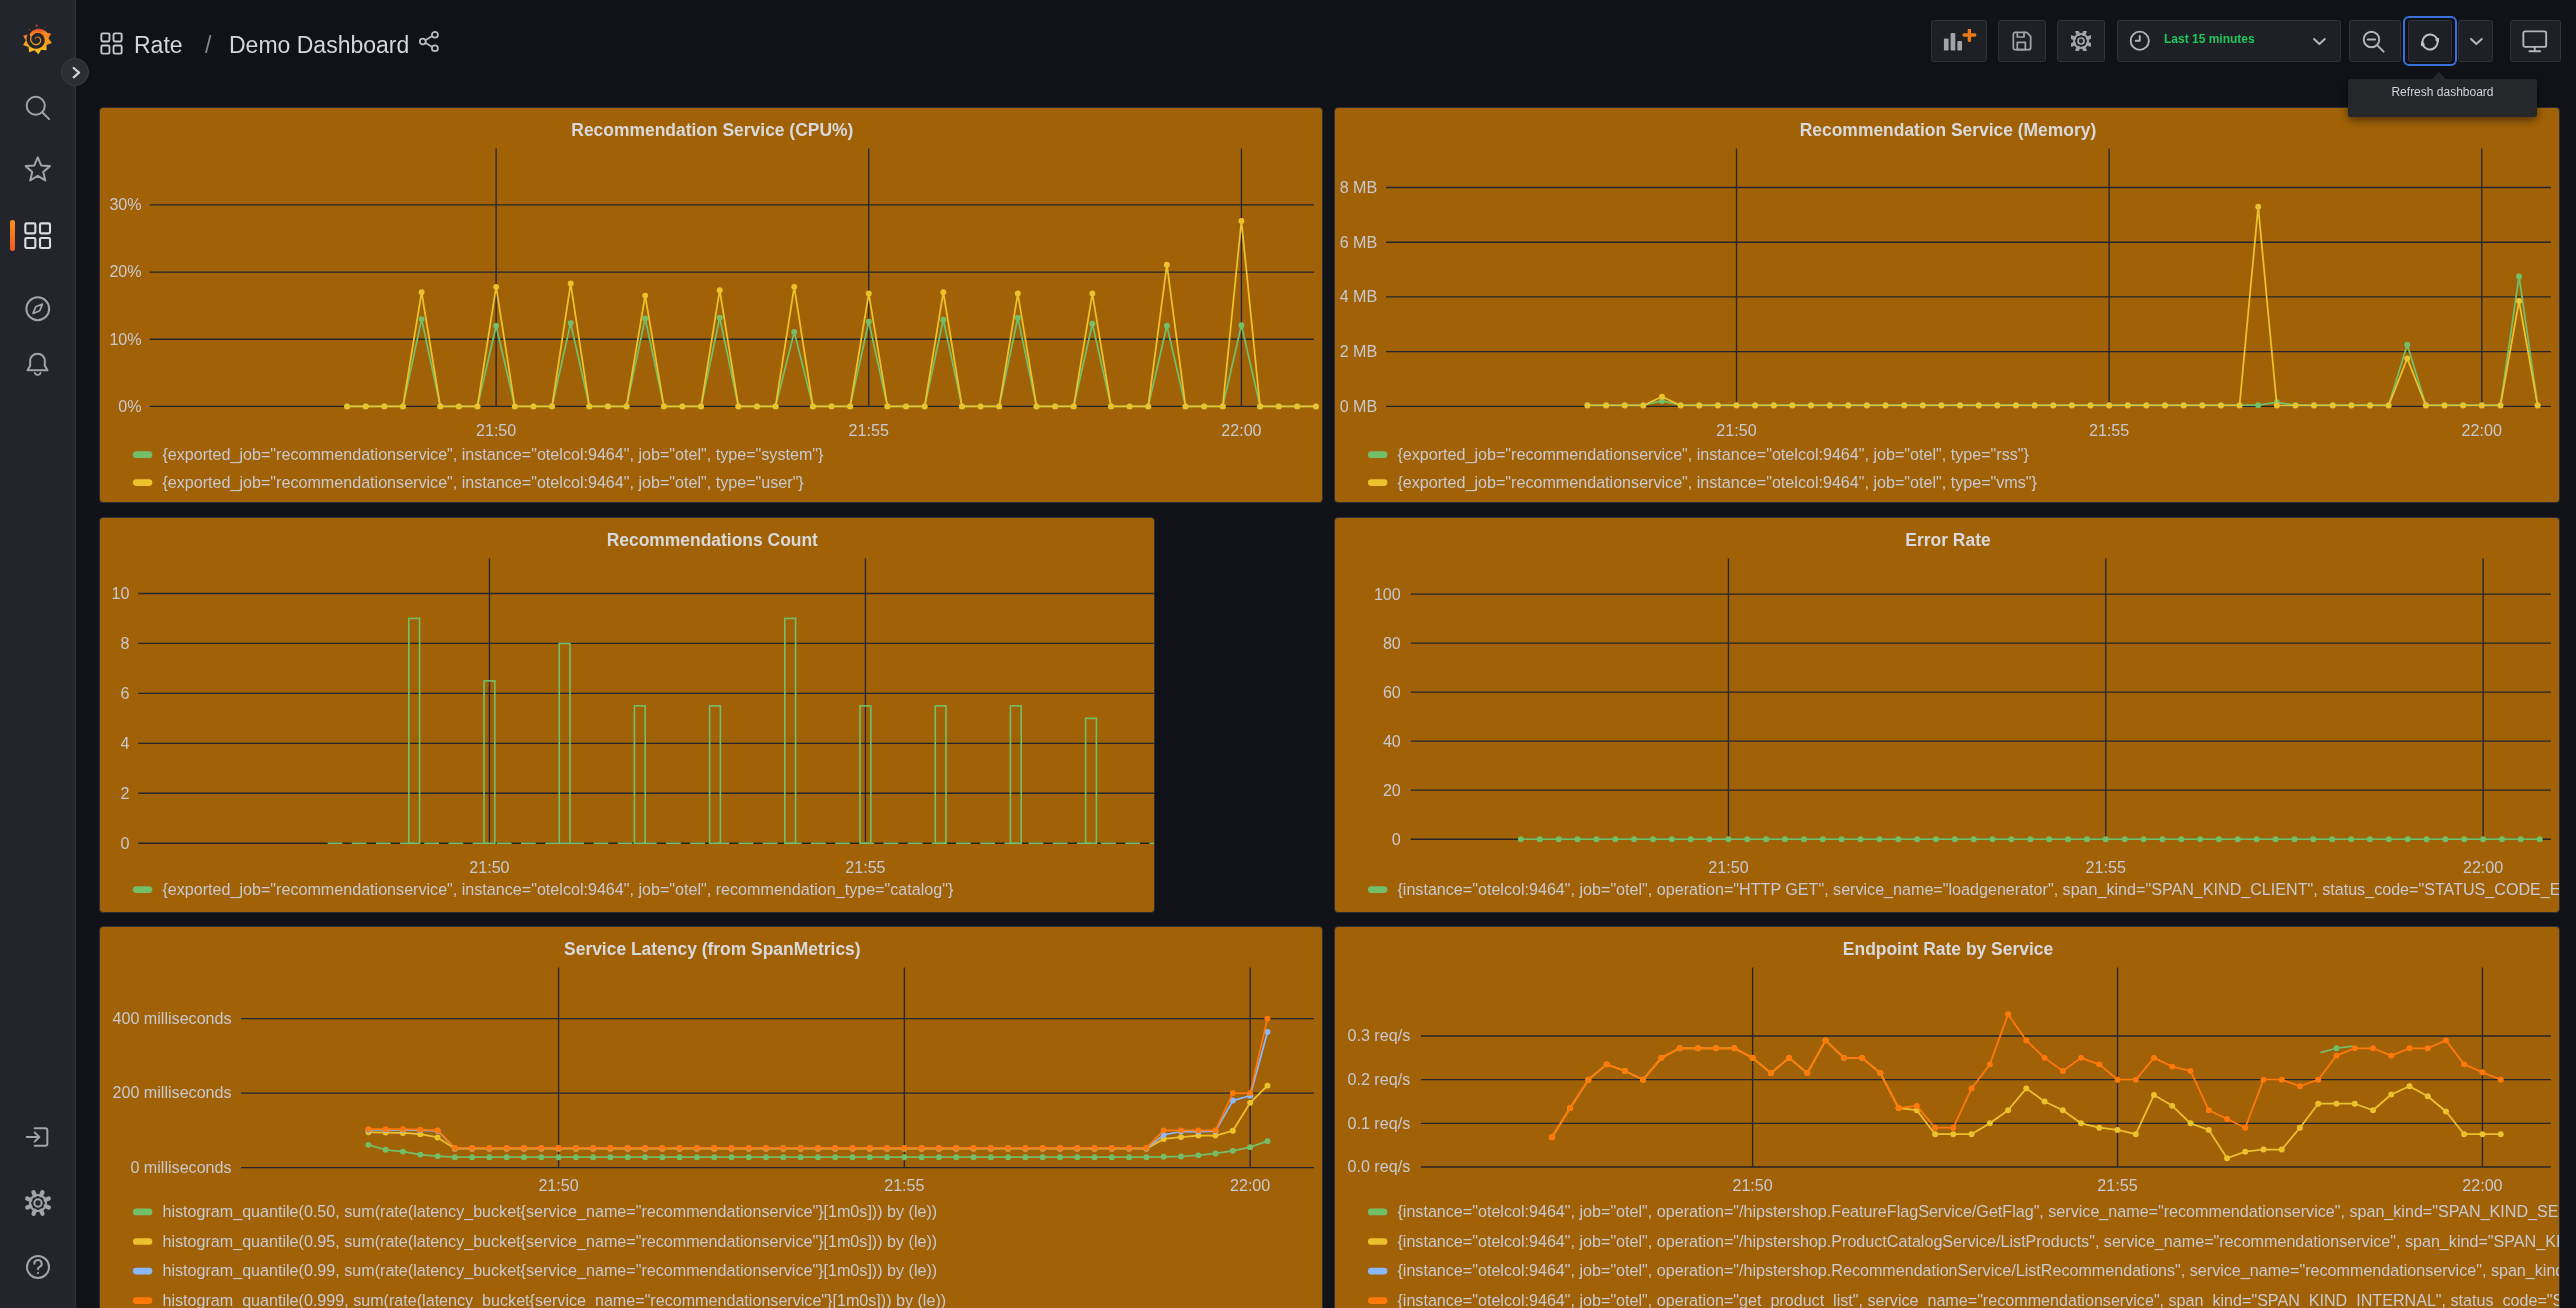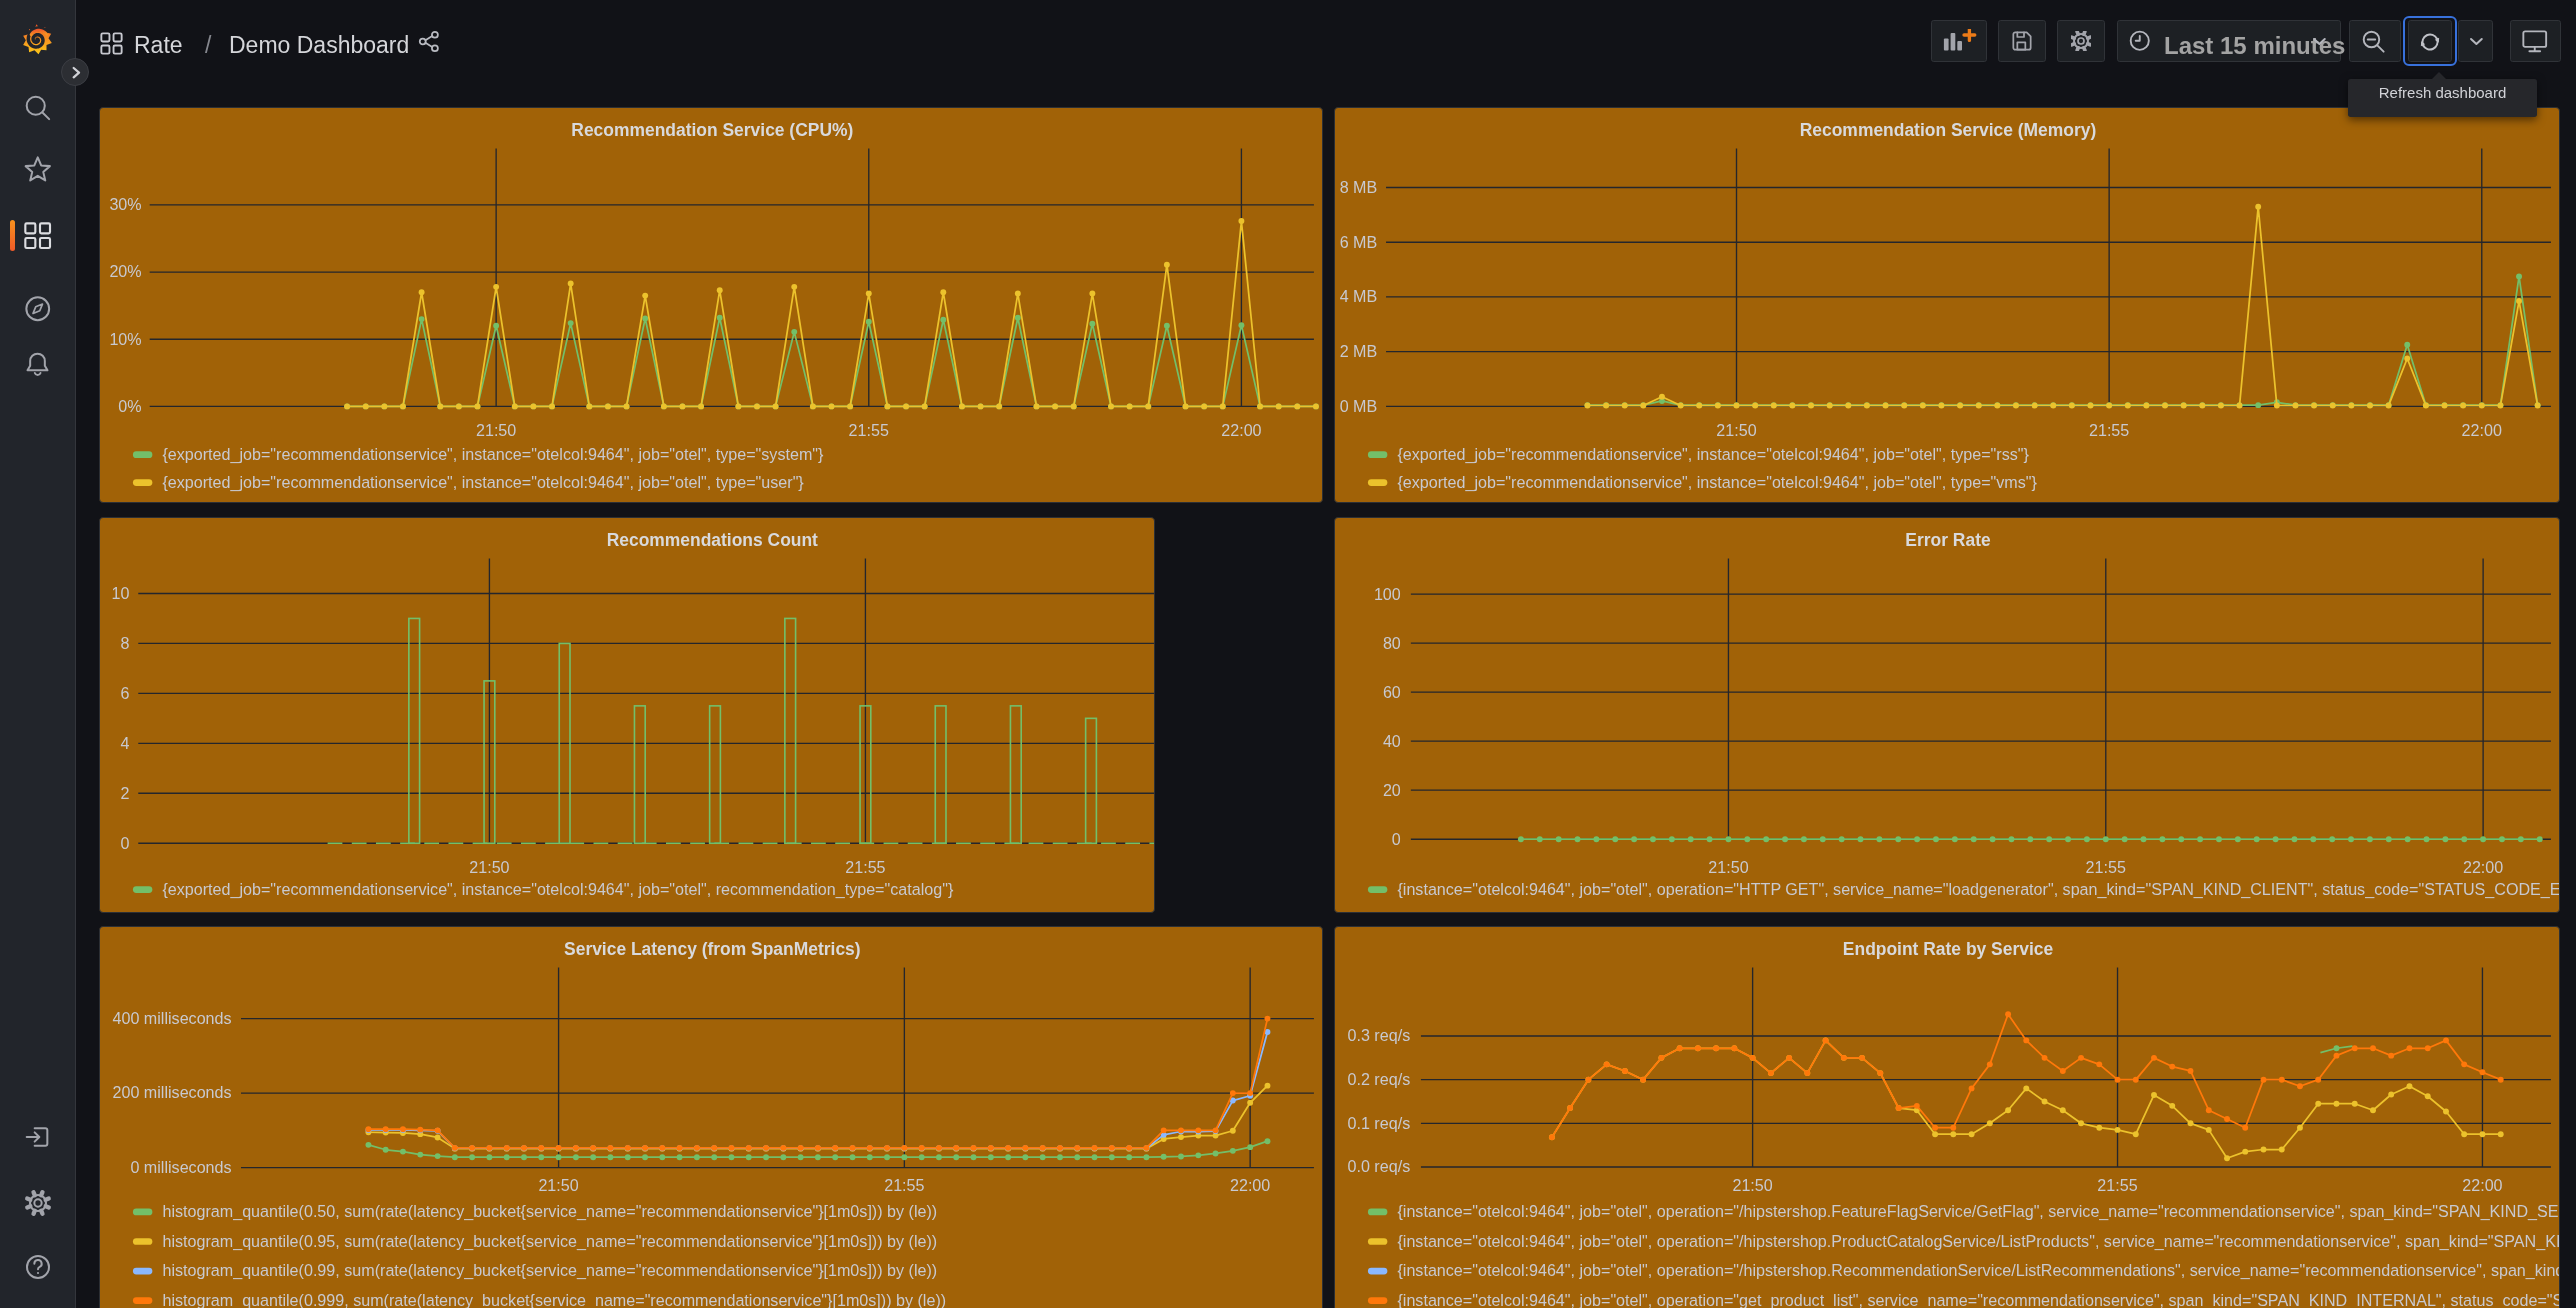--- a/index.html
+++ b/index.html
@@ -864,21 +864,21 @@
     <line x1="4.8" y1="10.8" x2="1.1" y2="9.3" stroke-width="5.5"></line>
     <line x1="10.8" y1="4.8" x2="9.2" y2="1.2" stroke-width="5.5"></line>
     <line x1="19.2" y1="4.8" x2="20.7" y2="1.1" stroke-width="5.5"></line>
     <line x1="25.2" y1="10.8" x2="28.8" y2="9.2" stroke-width="5.5"></line>
   </svg>
 <div style="position:absolute;left:2117px;top:20px;width:224px;height:42px;background:#1d2024;border:0.7px solid #303338;border-radius:2.7px"></div>
 <svg style="position:absolute;left:2129px;top:30px" width="21.5" height="21.5" viewBox="0 0 32 32" fill="none" stroke="#b4b6bd" stroke-width="2.8" stroke-linecap="round" stroke-linejoin="round">
     <circle cx="16" cy="16" r="13.5"></circle>
     <path d="M16 9 v 7 h -6" stroke-width="2.8"></path>
   </svg>
-<div style="position:absolute;left:2164px;top:32px;font-size:24px;font-weight:bold;color:#a3a3a3">Last 15 minutes</div>
+<div style="position:absolute;left:2164px;top:32px;font-size:12px;font-weight:bold;color:#22c55e">Last 15 minutes</div>
 <svg style="position:absolute;left:2312px;top:37px" width="14.8" height="9.4" viewBox="0 0 22 14" fill="none" stroke="#b4b6bd" stroke-width="3" stroke-linecap="round" stroke-linejoin="round">
     <path d="M3 3 l 8 7.5 l 8 -7.5"></path>
   </svg>
 <div style="position:absolute;left:2349px;top:20px;width:52px;height:42px;background:#1d2024;border:0.7px solid #303338;border-radius:2.7px"></div>
 <svg style="position:absolute;left:2362px;top:30px" width="23" height="23" viewBox="0 0 34 34" fill="none" stroke="#b4b6bd" stroke-width="2.8" stroke-linecap="round" stroke-linejoin="round">
     <circle cx="14" cy="14" r="11.5"></circle>
     <line x1="23" y1="23" x2="32" y2="32"></line>
     <line x1="8.5" y1="14" x2="19.5" y2="14"></line>
   </svg>
 <div style="position:absolute;left:2408px;top:20px;width:44px;height:42px;background:#1d2024;border:0.7px solid #303338;border-radius:2.7px"></div>
@@ -894,15 +894,15 @@
     <path d="M3 3 l 8 7.5 l 8 -7.5"></path>
   </svg>
 <div style="position:absolute;left:2510px;top:20px;width:51px;height:42px;background:#1d2024;border:0.7px solid #303338;border-radius:2.7px"></div>
 <svg style="position:absolute;left:2522px;top:30px" width="25.5" height="23" viewBox="0 0 38 34" fill="none" stroke="#b4b6bd" stroke-width="2.8" stroke-linecap="round" stroke-linejoin="round">
     <rect x="2" y="2" width="34" height="23" rx="2.5"></rect>
     <line x1="19" y1="25" x2="19" y2="31"></line>
     <line x1="11" y1="31.5" x2="27" y2="31.5"></line>
   </svg>
 
 <div style="position:absolute;left:2348px;top:79px;width:189px;height:38px;background:#26272b;border-radius:2.7px;box-shadow:0 2.7px 8px rgba(0,0,0,.5)"></div>
-<div style="position:absolute;left:2348px;top:79px;width:189px;height:26px;display:flex;align-items:center;justify-content:center;font-size:15px;color:#d2d3d8">Refresh dashboard</div>
+<div style="position:absolute;left:2348px;top:79px;width:189px;height:26px;display:flex;align-items:center;justify-content:center;font-size:12px;color:#d2d3d8">Refresh dashboard</div>
 <div style="position:absolute;left:2432px;top:72px;width:0;height:0;border-left:7.4px solid transparent;border-right:7.4px solid transparent;border-bottom:7.4px solid #26272b"></div>
 
 
 </body></html>

